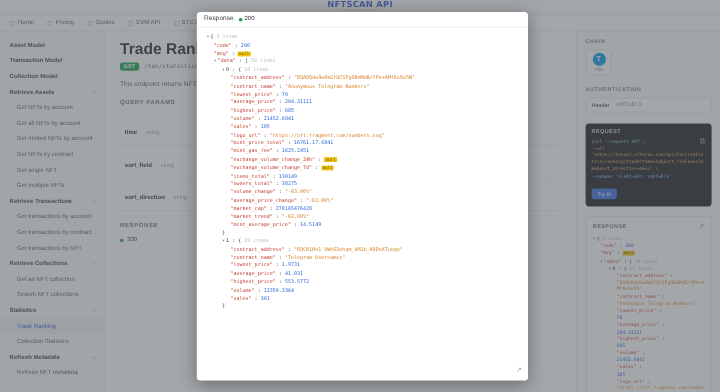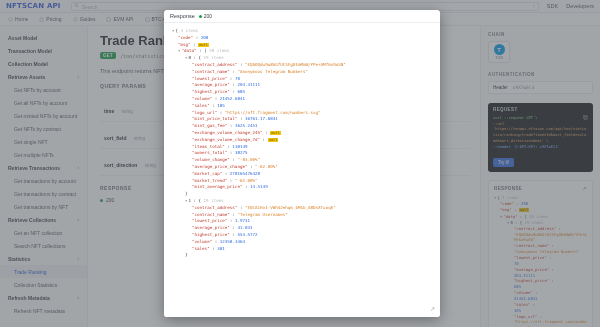--- a/index.html
+++ b/index.html
@@ -12,21 +12,21 @@
   }
   
   #backdrop{
     position:absolute; inset:0; background:rgba(90,95,100,0.55); z-index:40;
     pointer-events:none;
   }
   
   #topbar{
     position:absolute; top:0; left:0; right:0; height:13px;
     background:#fbfbfc; border-bottom:1px solid #e6e7ea;
-    display:flex; align-items:center; padding:0 6px; z-index:5;
+    display:flex; align-items:center; padding:0 6px; z-index:5;flex-direction:column;
   }
   .logo{ font-size:7px; font-weight:bold; color:#2f56d6; letter-spacing:0.2px;
          font-family:"DejaVu Sans", sans-serif; white-space:nowrap;}
   .srchwrap{ flex:1; margin-left:10px; margin-right:8px; position:relative; height:9px;}
   .srchbox{ height:9px; border:1px solid #e2e3e7; border-radius:2px; background:#fff;
             font-size:5px; color:#b3b6bc; padding:0 4px 0 10px; line-height:9px; }
   .srchicon{ position:absolute; left:3px; top:1.5px; width:5px; height:5px; }
   .slash{ position:absolute; right:4px; top:1px; font-size:5px; color:#b9bcc2;}
   .topright{ display:flex; gap:8px; align-items:center; font-size:5.5px; color:#555a61;}
   

